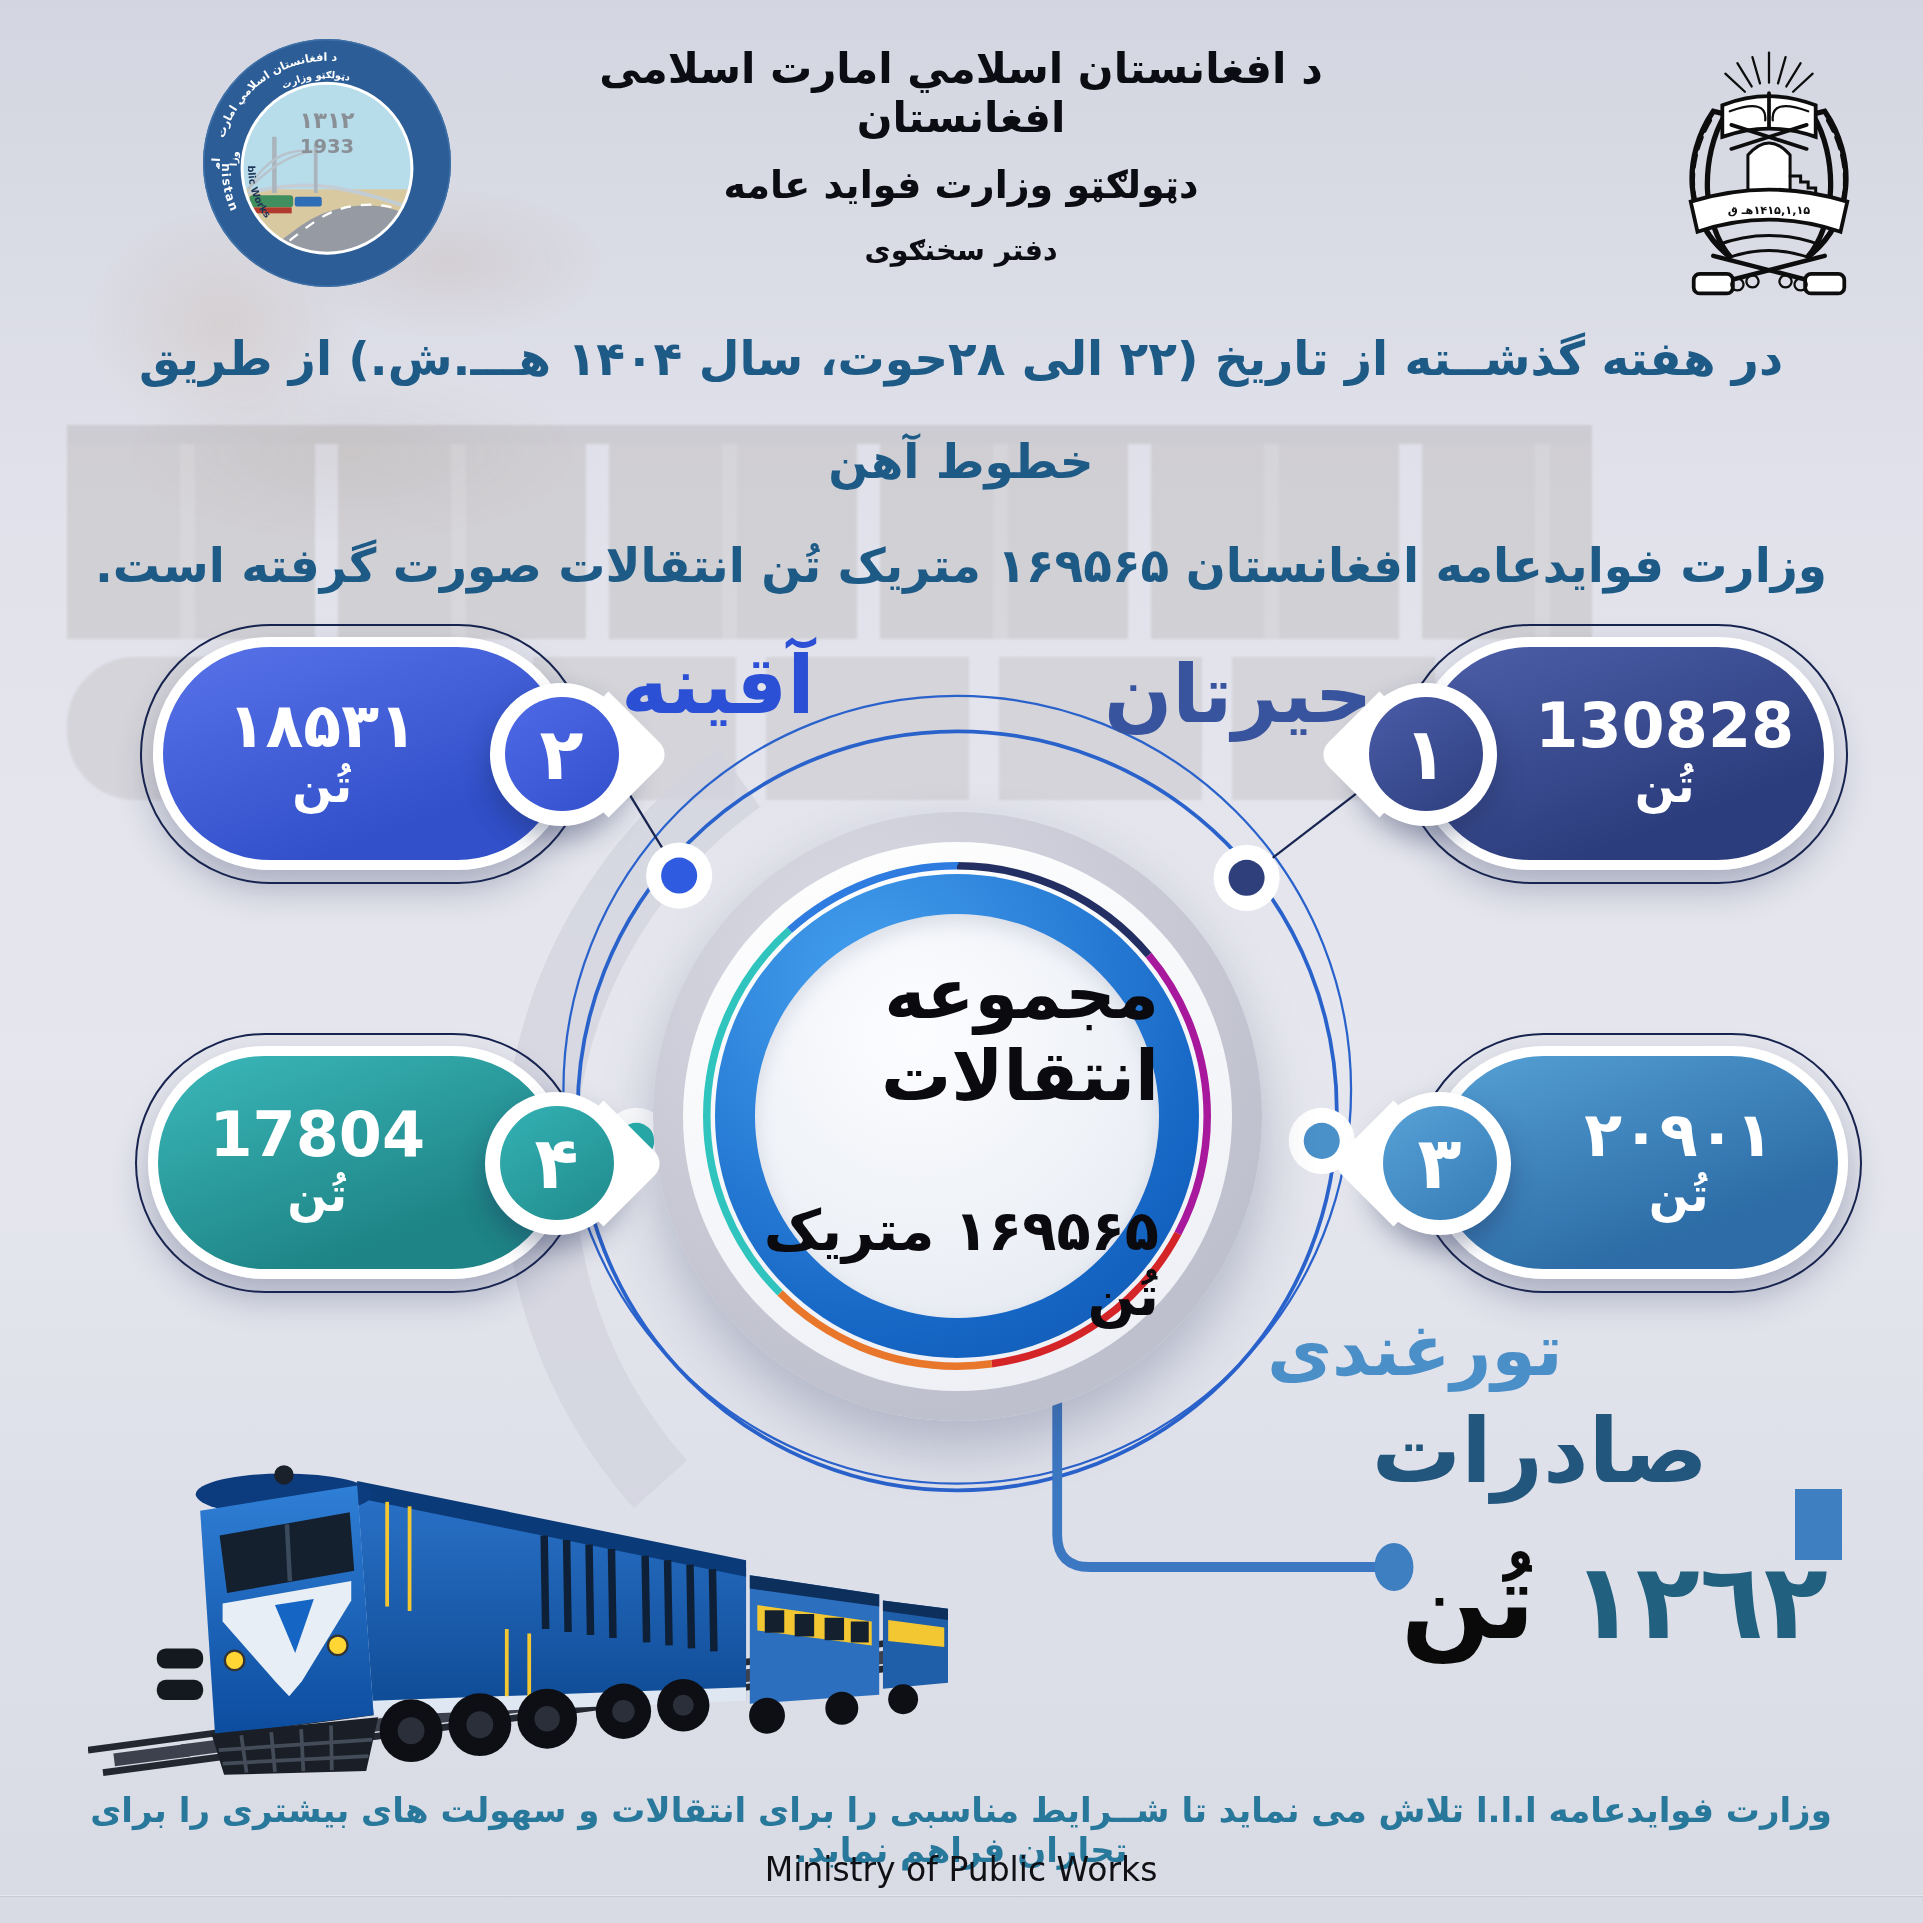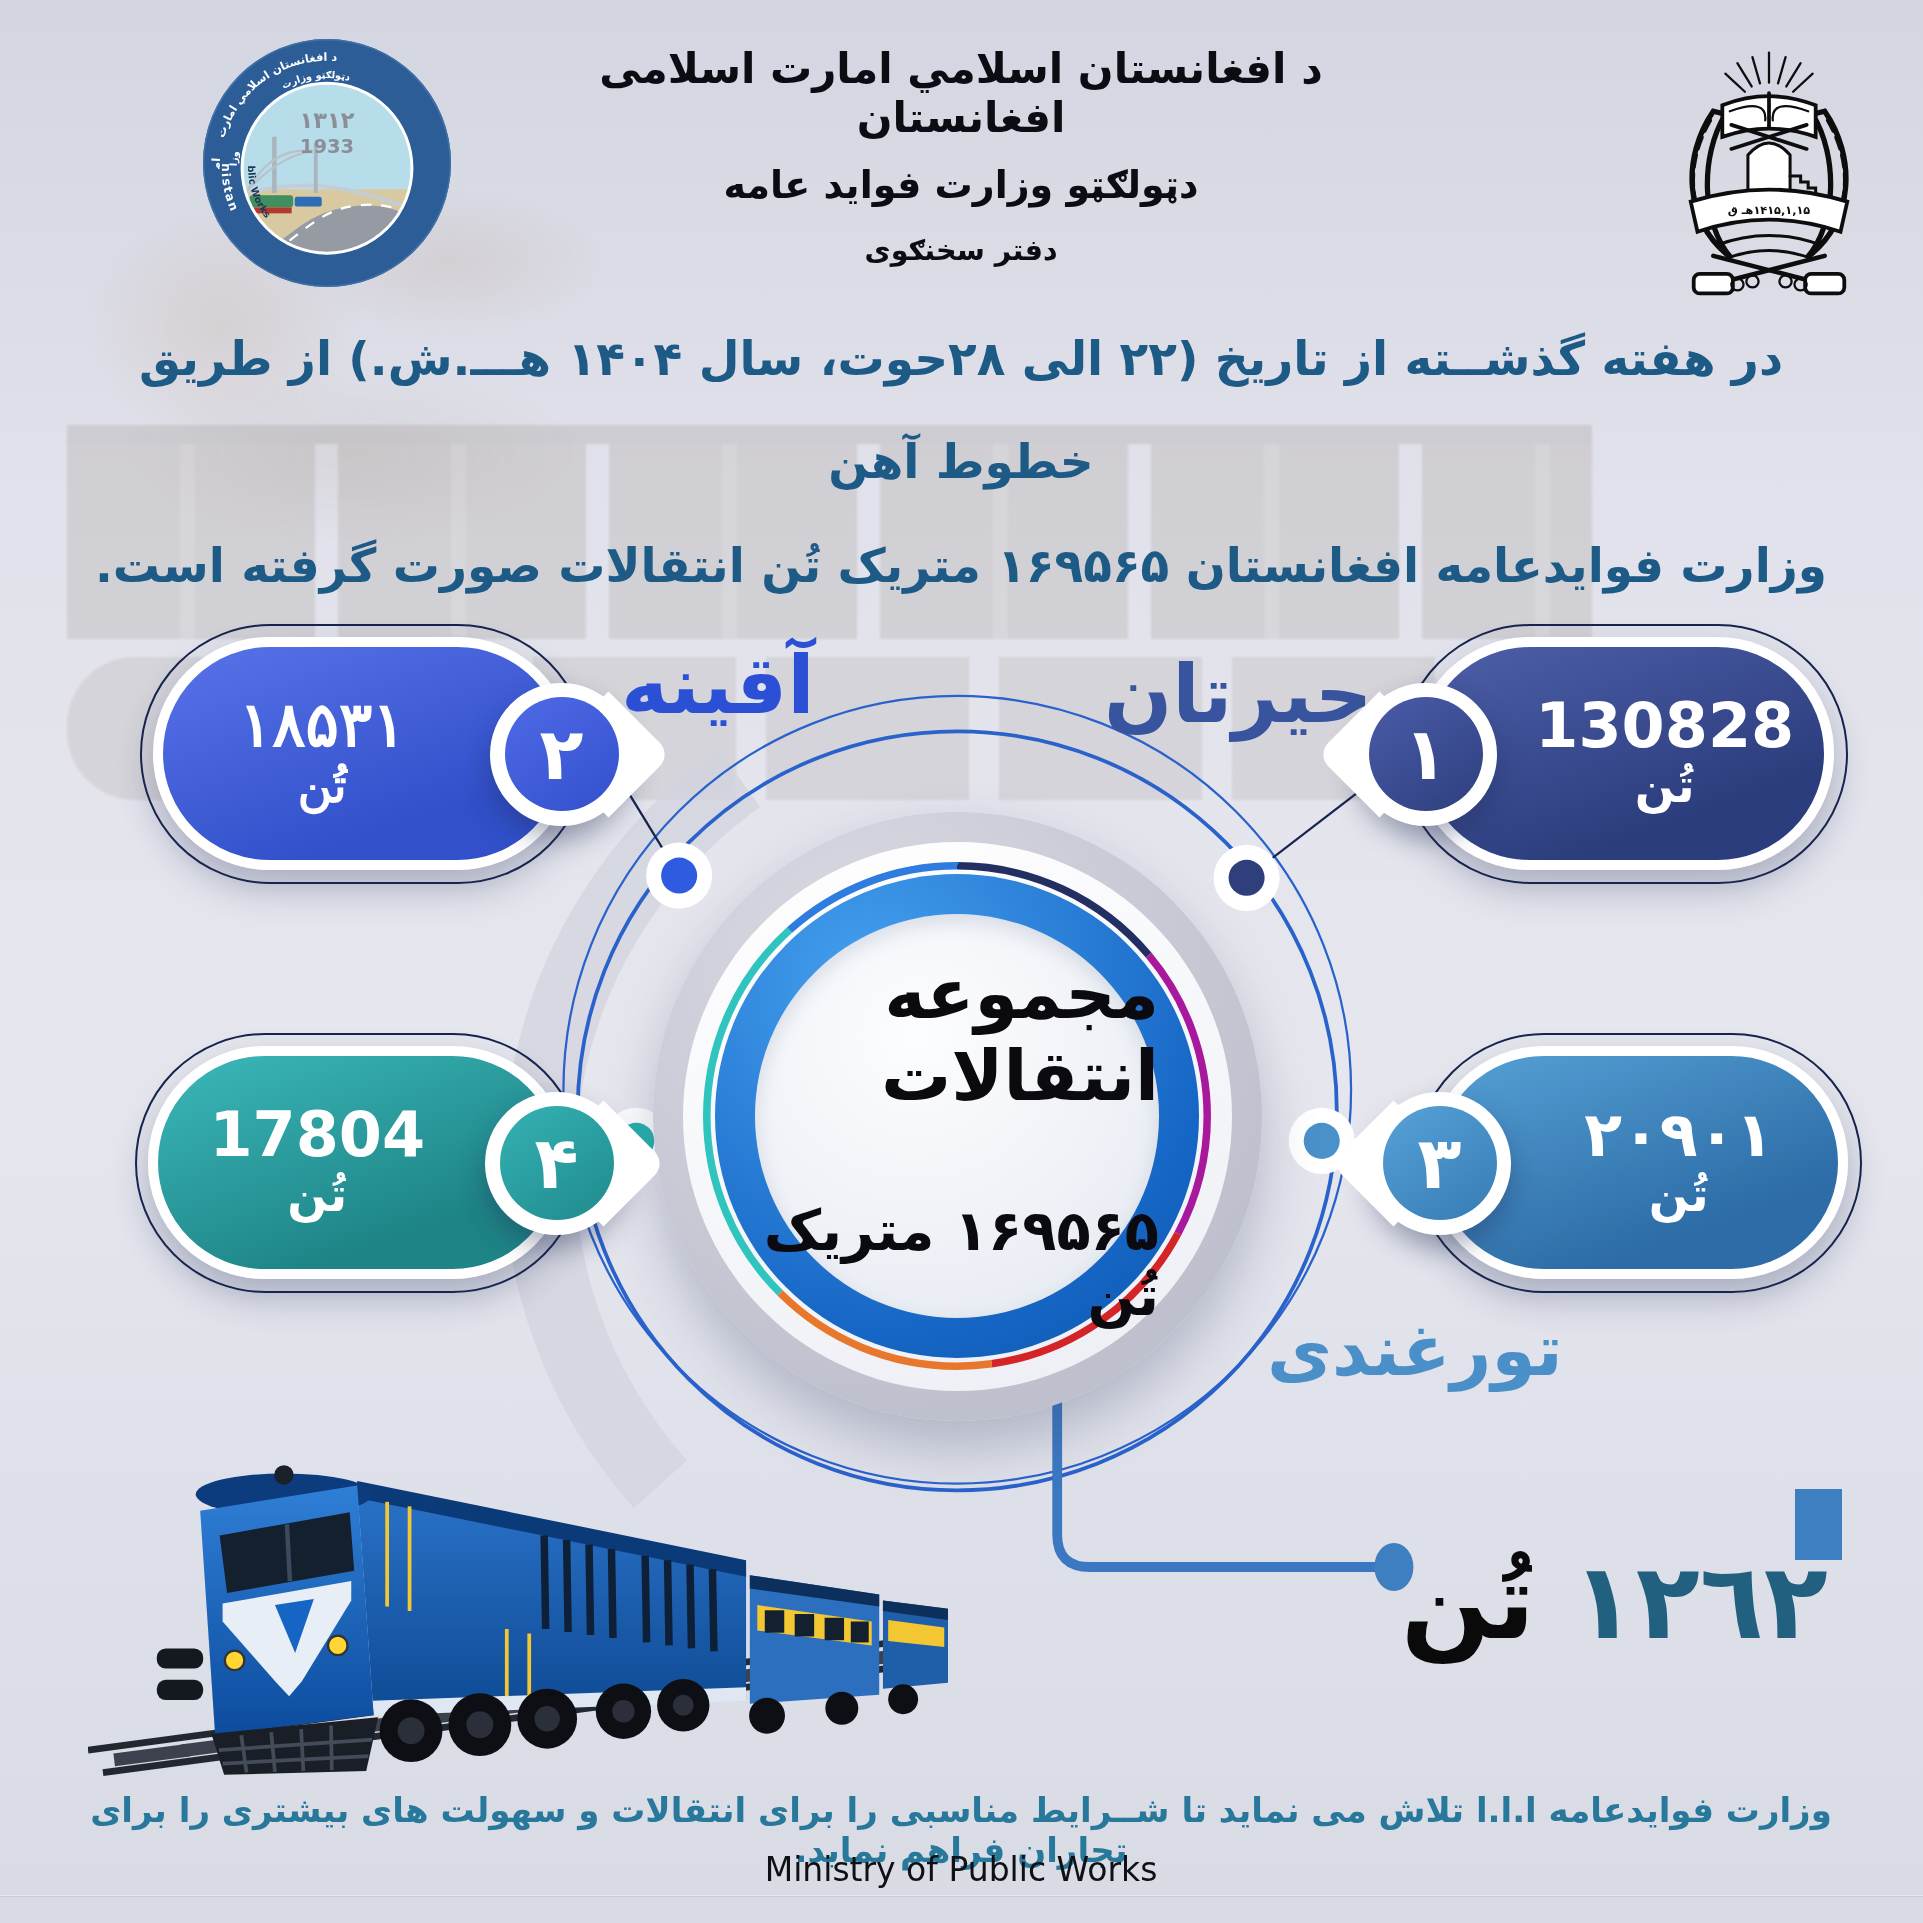--- a/index.html
+++ b/index.html
@@ -48,21 +48,21 @@
   .badge{position:absolute;width:421px;height:233px;}
   .badge-outline{position:absolute;inset:-13.5px;border:2.3px solid #17244f;border-radius:139px;}
   .badge-fill{position:absolute;inset:0;border-radius:120px;border:10.5px solid #fff;box-sizing:border-box;
     box-shadow:0 18px 36px rgba(35,45,90,.30);
     display:flex;flex-direction:column;align-items:center;justify-content:center;color:#fff;font-weight:bold;direction:rtl;}
   .badge-left  .badge-fill{padding-left:22.5px;padding-right:105px;}
   .badge-right .badge-fill{padding-right:22.5px;padding-left:105px;}
   .tons-value{font-size:62px;line-height:1.05;}
   .tons-unit{font-size:47px;line-height:1.2;}
   .f1{background:linear-gradient(160deg,#4d5fa9,#2c3d7d 75%);}
-  .f2{background:linear-gradient(160deg,#5973ea,#3150c9 75%);font-family:Liberation Serif, serif;}
+  .f2{background:linear-gradient(160deg,#5973ea,#3150c9 75%);}
   .f3{background:linear-gradient(160deg,#55a1d6,#2d6ca6 75%);}
   .f4{background:linear-gradient(160deg,#3bb8ba,#1e8486 75%);}
   .badge-num{position:absolute;top:50%;width:143px;height:143px;margin-top:-71px;background:#fff;border-radius:50%;
     box-shadow:0 13.5px 25.6px rgba(30,40,80,.35);display:flex;align-items:center;justify-content:center;z-index:2;}
   .badge-num::before{content:"";position:absolute;width:89px;height:89px;background:#fff;transform:rotate(45deg);top:27px;}
   .num-right{right:-59px;} .num-right::before{right:-19.5px;border-radius:0 16.5px 0 0;}
   .num-left{left:-59px;}  .num-left::before{left:-19.5px;border-radius:0 0 0 16.5px;}
   .badge-num .inner{width:114px;height:114px;border-radius:50%;display:flex;align-items:center;justify-content:center;
     font-size:72px;font-weight:bold;color:#fff;position:relative;z-index:1;}
   .n1{background:linear-gradient(145deg,#4a5ca8,#2e3f7e);}
@@ -286,20 +286,21 @@
     </div>
     <div class="badge-num num-right">
       <span class="inner n4">۴</span>
     </div>
   </div>
 
   <div class="st-label lab1">حیرتان</div>
   <div class="st-label lab2">آقینه</div>
   <div class="st-label lab3">تورغندی</div>
 
+  <div class="exports-label">صادرات</div>
   <div class="exports-value">
     <span class="val">۱۲٦۲</span>
     <span class="unit">تُن</span>
   </div>
   <div class="exports-square"></div>
 
   <div class="train-box">
     <svg viewBox="0 0 1150 525" width="860" height="395">
       <defs>
         <linearGradient id="gFace" x1="0" y1="0" x2="0" y2="1">

